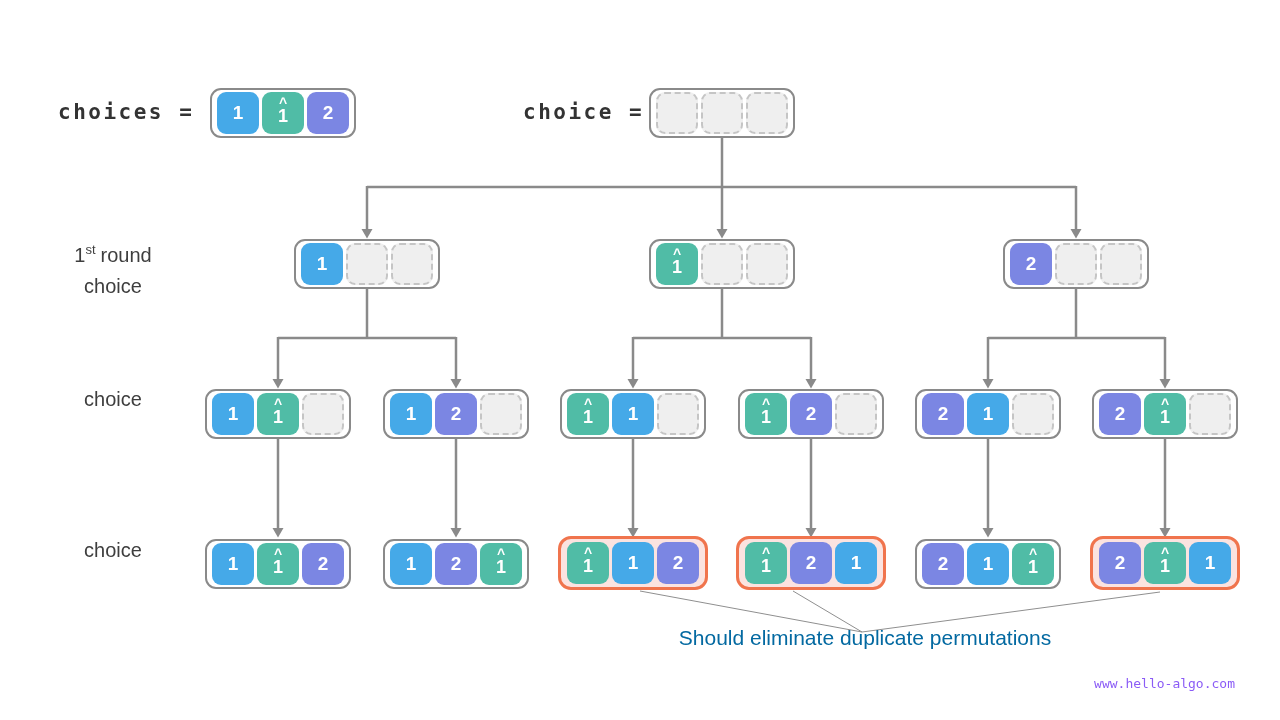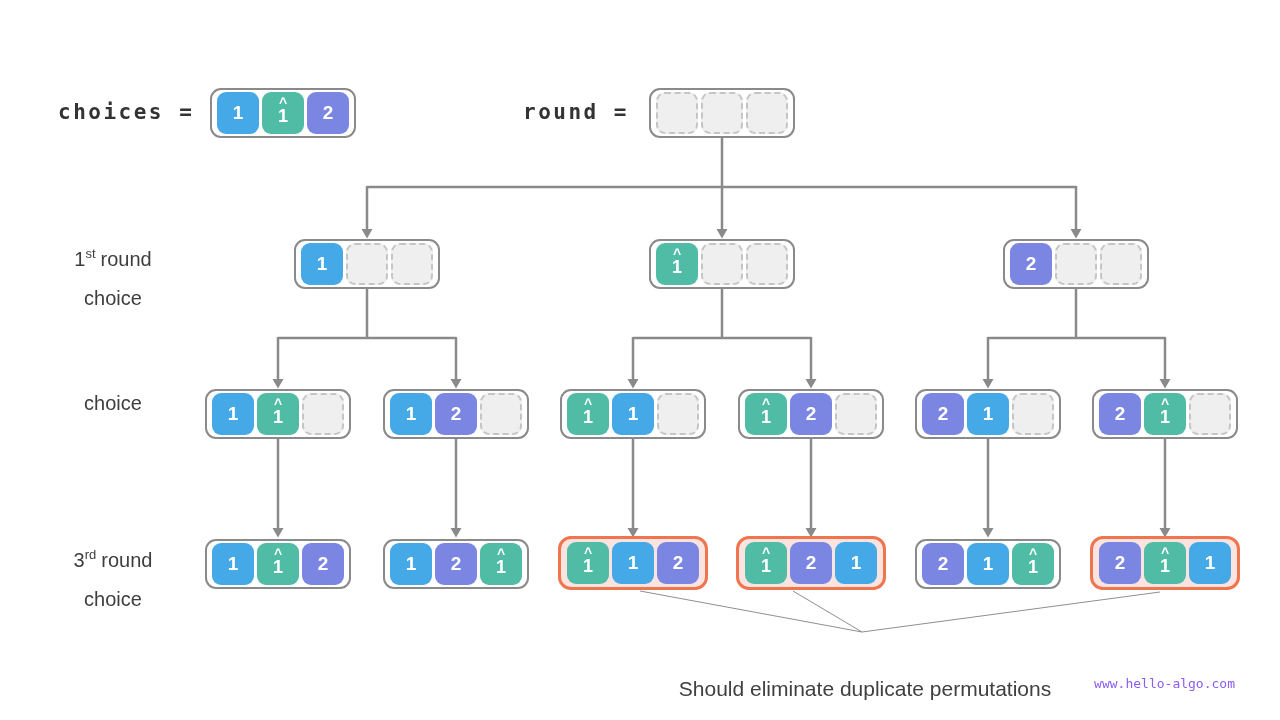--- a/index.html
+++ b/index.html
@@ -6,43 +6,43 @@
   #canvas{position:relative;width:1280px;height:720px;background:#ffffff;overflow:hidden;
           font-family:"Liberation Sans",sans-serif;}
   .wires{position:absolute;left:0;top:0;}
 
   
   .eqlabel{position:absolute;font-family:"DejaVu Sans Mono",monospace;font-weight:bold;
            font-size:21px;letter-spacing:2.5px;color:#333;line-height:26px;}
 
   
   .rowlabel{position:absolute;left:28px;width:170px;text-align:center;
-            font-size:20px;color:#3e3e3e;line-height:39px;}
+            font-size:20px;color:#3e3e3e;line-height:31px;}
   .rowlabel sup{font-size:13px;}
   .rowlabel .rest{margin-left:5px;}
 
   
   .box{position:absolute;box-sizing:border-box;width:146px;height:50px;background:#fff;
        border:2px solid #8a8a8a;border-radius:11px;display:flex;align-items:center;
        justify-content:center;gap:3px;}
   .box.hl{width:150px;height:54px;border:3px solid #f0744d;background:#fbe3e0;border-radius:13px;}
 
   
   .cell{box-sizing:border-box;width:42px;height:42px;border-radius:9px;display:flex;
         align-items:center;justify-content:center;color:#fff;font-weight:bold;font-size:19px;}
   .cell.blue{background:#45a9e8;}
   .cell.teal{background:#50bca6;}
   .cell.purple{background:#7b86e3;}
   .cell.empty{background:#efefef;border:2px dashed #c5c5c5;}
   .cell.hat{flex-direction:column;line-height:1;}
   .cell .hm{display:block;font-size:14px;line-height:9px;height:9px;margin-top:-3px;}
   .cell .hd{display:block;font-size:18px;line-height:17px;}
 
-  .annotation{position:absolute;left:565px;top:677px;width:600px;text-align:center;
-              font-size:21px;color:#404040;}
+  .annotation{position:absolute;left:565px;top:626px;width:600px;text-align:center;
+              font-size:21px;color:#0369a1;}
   .watermark{position:absolute;right:45px;top:676px;font-family:"DejaVu Sans Mono",monospace;
              font-size:13px;color:#8b5cf6;}
 </style>
 </head>
 <body>
 
 <div id="canvas">
 
   <svg class="wires" width="1280" height="720">
     <g stroke="#8a8a8a" stroke-width="2.5" fill="none">
@@ -100,36 +100,35 @@
   <div class="eqlabel" style="left:58px;top:99px">choices =</div>
   <div class="box" style="left:210px;top:88px">
     <div class="cell blue">1</div>
     <div class="cell teal hat">
         <span class="hm">^</span>
         <span class="hd">1</span>
       </div>
     <div class="cell purple">2</div>
   </div>
 
-  <div class="eqlabel" style="left:523px;top:99px">round =</div>
+  <div class="eqlabel" style="left:523px;top:99px">choice =</div>
   <div class="box" style="left:649px;top:88px">
     <div class="cell empty"></div>
     <div class="cell empty"></div>
     <div class="cell empty"></div>
   </div>
 
   <div class="rowlabel" style="top:234px">
     <div><span>1</span><sup>st</sup><span class="rest">round</span></div>
     <div>choice</div>
   </div>
   <div class="rowlabel" style="top:384px">
     <div>choice</div>
   </div>
   <div class="rowlabel" style="top:535px">
-    <div><span>3</span><sup>rd</sup><span class="rest">round</span></div>
     <div>choice</div>
   </div>
 
   <div class="box" style="left:294px;top:239px">
     <div class="cell blue">1</div>
     <div class="cell empty"></div>
     <div class="cell empty"></div>
   </div>
   <div class="box" style="left:649px;top:239px">
     <div class="cell teal hat">

